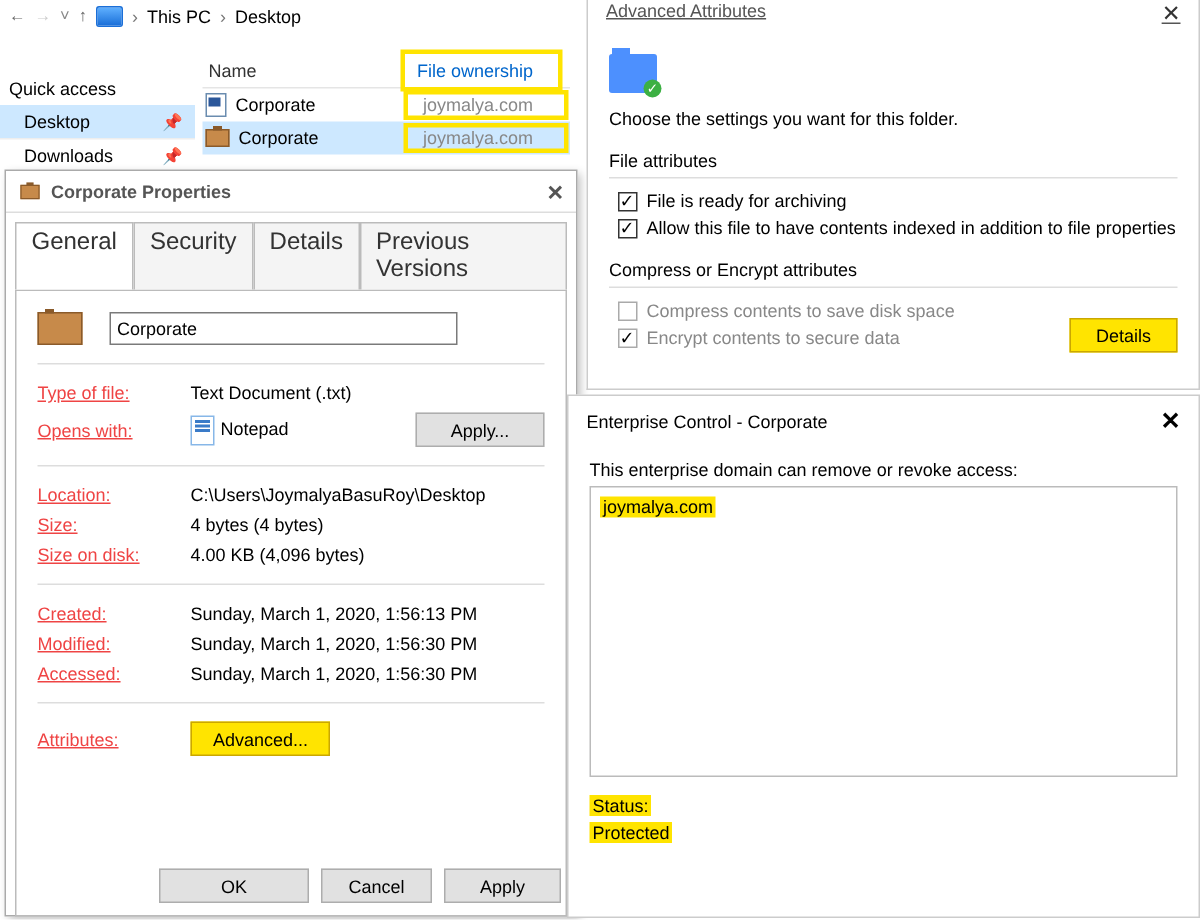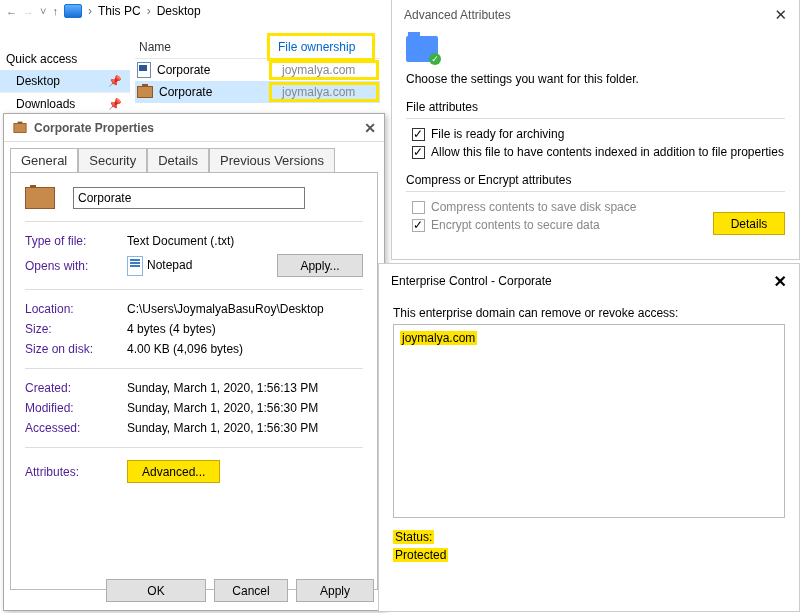--- a/index.html
+++ b/index.html
@@ -26,40 +26,40 @@
 .doc-ico { width:14px; height:16px; background:#fff; border:1px solid #6a8caf; position:relative; display:inline-block; }
 .doc-ico::before { content:""; position:absolute; left:1px; top:2px; width:8px; height:6px; background:#2b579a; }
 .brief-ico { width:16px; height:12px; background:#c78a4a; border:1px solid #8a5a2a; display:inline-block; position:relative; }
 .brief-ico::before{content:"";position:absolute;top:-3px;left:4px;width:6px;height:3px;background:#8a5a2a;}
 
 
 .props { position:absolute; top:113px; left:3px; width:382px; height:498px; background:#fff; border:1px solid #aaa; box-shadow:2px 2px 6px rgba(0,0,0,0.25); }
 .props .titlebar { height:28px; background:#fff; display:flex; align-items:center; padding:0 8px; border-bottom:1px solid #ddd; color:#555;font-weight:bold; }
 .props .titlebar .close { margin-left:auto; font-size:14px; color:#555; }
 .tabs { display:flex; padding:6px 6px 0 6px; gap:0; }
-.tab { padding:4px 10px; border:1px solid #bbb; background:#fff; border-bottom:none; font-size:13px; color:#333; }
+.tab { padding:4px 10px; border:1px solid #bbb; background:#fff; border-bottom:none; font-size:16px; color:#333; }
 .tab.active { background:#fff; position:relative; z-index:2; }
 .tab:not(.active){ background:#f4f4f4; }
 .tab-body { border:1px solid #bbb; margin:0 6px 6px 6px; padding:14px 14px 8px 14px; height:418px; }
 .big-ico { display:inline-block; vertical-align:top; margin-right:8px; }
 .name-input { width:232px; height:22px; border:1px solid #7a7a7a; padding:2px 4px; background:#fff; }
 .hr { height:1px; background:#ddd; margin:12px 0; }
 .prop-row { display:flex; margin:6px 0; align-items:center; }
-.prop-row .lbl { width:102px; color:#4c1d95; }
+.prop-row .lbl { width:102px; color:#ef4444;text-decoration:underline; }
 .prop-row .val { flex:1; color:#000; }
 .np-ico { width:16px; height:20px; background:#fff; border:1px solid #87b7e8; display:inline-block; vertical-align:middle; margin-right:4px; position:relative; }
 .np-ico::after{content:"";position:absolute;top:2px;left:2px;width:10px;height:2px;background:#3a7bc8;box-shadow:0 3px 0 #3a7bc8,0 6px 0 #3a7bc8;}
 .btn { background:#e1e1e1; border:1px solid #adadad; height:23px; padding:0 14px; font-size:12px; cursor:default; }
 .btn.hl { background:#ffe400; border-color:#caa700; }
 .btn-row { position:absolute; bottom:8px; right:10px; display:flex; gap:8px; }
 .chk { width:13px; height:13px; border:1px solid #333; display:inline-block; vertical-align:middle; margin-right:4px; }
 
 
 .adv { position:absolute; top:0; left:391px; width:409px; height:260px; background:#fff; border:1px solid #ccc; border-top:none; }
-.adv .titlebar{ height:30px; display:flex; align-items:center; padding:0 12px; color:#555; font-size:13px; }
+.adv .titlebar{ height:30px; display:flex; align-items:flex-start; padding:0 12px; color:#555; font-size:13px;text-decoration:underline; }
 .adv .titlebar .close{ margin-left:auto; font-size:15px; color:#333; }
 .adv-body { padding:6px 14px; }
 .adv-row { display:flex; align-items:flex-start; gap:10px; margin-bottom:14px;flex-direction:column; }
 .folder-ico { width:32px; height:26px; background:#4d90fe; border-radius:2px; position:relative; }
 .folder-ico::before{content:"";position:absolute;top:-4px;left:2px;width:12px;height:4px;background:#4d90fe;}
 .folder-ico::after{content:"✓";position:absolute;right:-3px;bottom:-3px;width:12px;height:12px;background:#3cb043;border-radius:50%;color:#fff;font-size:9px;text-align:center;line-height:12px;}
 .group-title { font-size:12px; margin:6px 0 4px 0; }
 .group-line { height:1px; background:#ddd; margin-bottom:8px; }
 .chkline { display:flex; align-items:center; margin:4px 0 4px 6px; gap:6px; }
 .chkbox { width:13px; height:13px; border:1px solid #333; display:inline-block; position:relative; background:#fff; }

